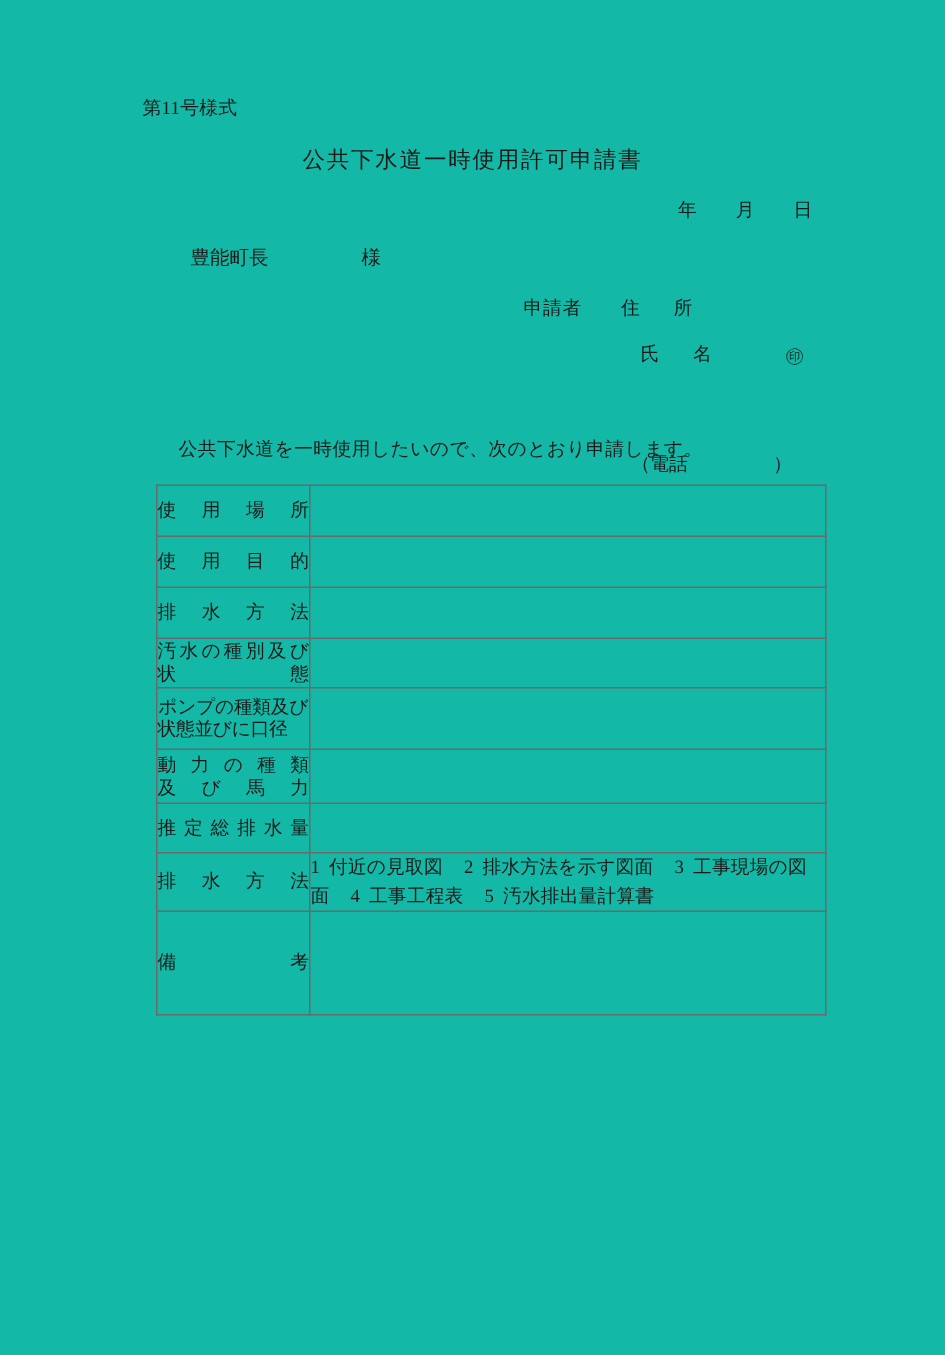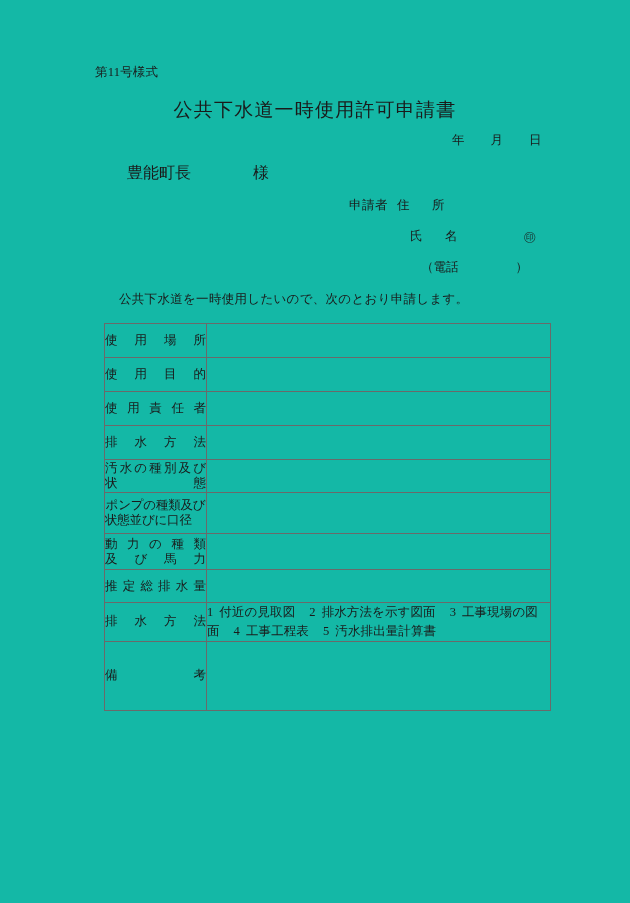--- a/index.html
+++ b/index.html
@@ -31,40 +31,40 @@
     font-size: 12.5px;
     letter-spacing: 0.2px;
     white-space: nowrap;
   }
   .doc-title {
     position: absolute;
     left: 0;
     top: 97px;
     width: 630px;
     text-align: center;
-    font-size: 19px;
+    font-size: 15px;
     letter-spacing: 1.2px;
     white-space: nowrap;
   }
   .date-line {
     position: absolute;
     left: 452px;
     top: 132px;
     font-size: 12.5px;
     white-space: nowrap;
   }
   .date-line .gap {
     display: inline-block;
     width: 26px;
   }
   .addressee {
     position: absolute;
     left: 127px;
     top: 163px;
-    font-size: 16px;
+    font-size: 13px;
     white-space: nowrap;
   }
   .addressee .sama {
     display: inline-block;
     margin-left: 62px;
   }
 
   
   .applicant {
     position: absolute;
@@ -77,40 +77,41 @@
     position: relative;
     height: 31px;
     white-space: nowrap;
   }
   .applicant-label {
     display: inline-block;
     letter-spacing: 0.5px;
   }
   .applicant-field {
     display: inline-block;
-    margin-left: 9px;
+    margin-left: 26px;
     letter-spacing: 5px;
     font-family: Liberation Mono, monospace;
   }
   .applicant-indent {
     display: inline-block;
     width: 52px;
   }
   .seal-mark {
     position: absolute;
     right: 18px;
     top: 1px;
     font-size: 12.5px;
   }
   .phone-row {
     position: relative;
     height: 26px;
     white-space: nowrap;
     padding-left: 72px;
     font-size: 12.5px;
+    margin-top: 42px;
   }
   .phone-close {
     position: absolute;
     right: 26px;
     top: 0;
   }
 
   .lead-sentence {
     position: absolute;
     left: 119px;
@@ -224,26 +225,20 @@
         <td class="value-cell"></td>
       </tr>
       <tr class="r-h1">
         <td class="label-cell">
           <span class="label-text">使用目的</span>
         </td>
         <td class="value-cell"></td>
       </tr>
       <tr class="r-h1">
         <td class="label-cell">
-          <span class="label-text">使用責任者</span>
-        </td>
-        <td class="value-cell"></td>
-      </tr>
-      <tr class="r-h1">
-        <td class="label-cell">
           <span class="label-text">排水方法</span>
         </td>
         <td class="value-cell"></td>
       </tr>
       <tr class="r-h2">
         <td class="label-cell">
           <span class="label-text spread-line">汚水の種別及び</span>
           <span class="label-text spread-line">状　　　　　態</span>
         </td>
         <td class="value-cell"></td>

